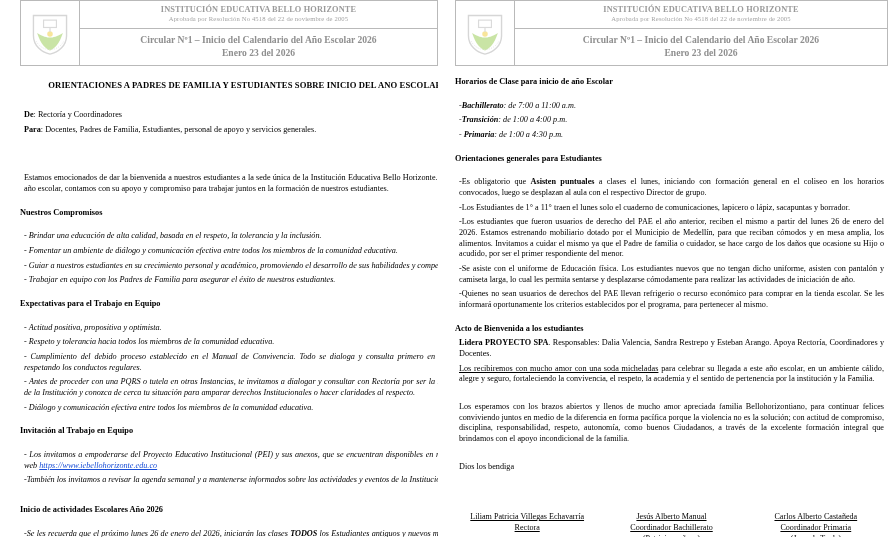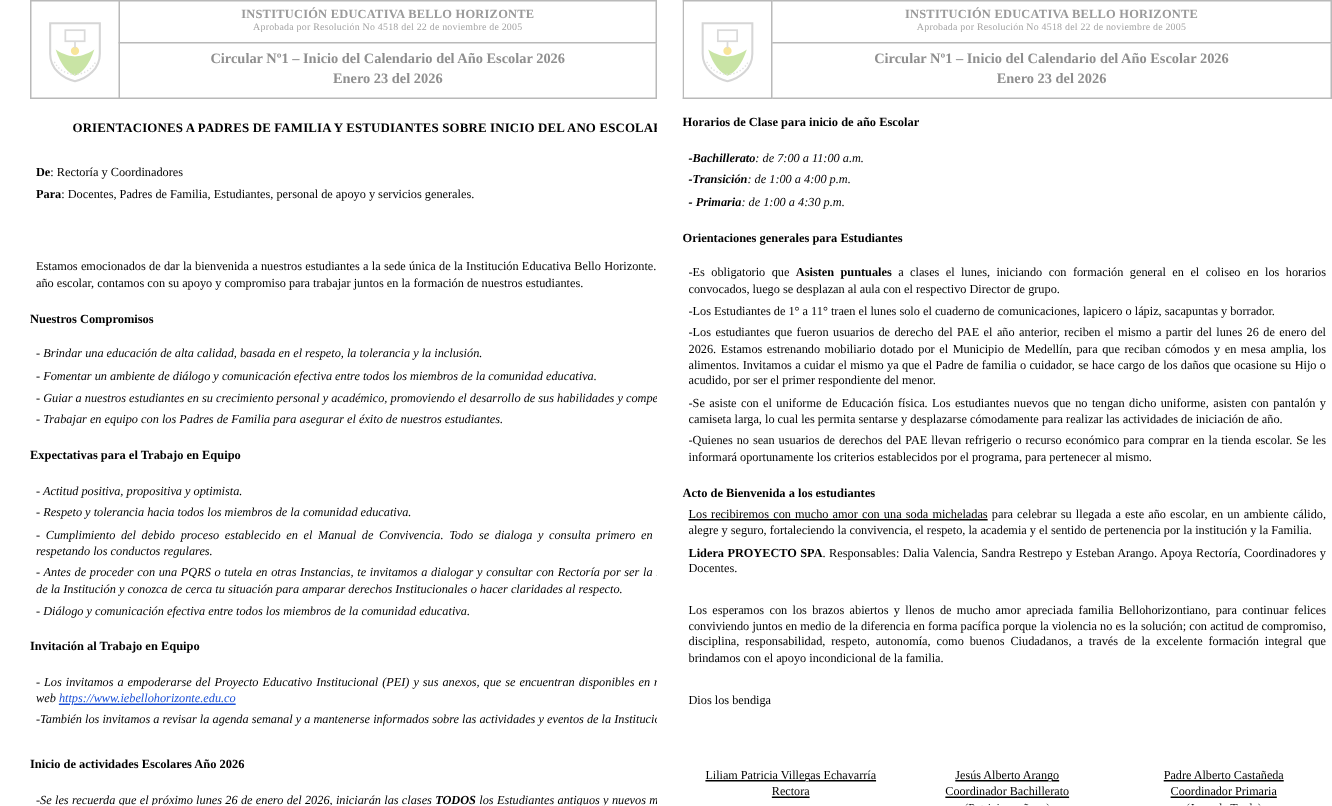--- a/index.html
+++ b/index.html
@@ -299,46 +299,46 @@
       <p class="t"><span>-Es obligatorio que </span><b>Asisten puntuales</b><span> a clases el lunes, iniciando con formación general en el coliseo en los horarios convocados, luego se desplazan al aula con el respectivo Director de grupo.</span></p>
       <p class="t">-Los Estudiantes de 1° a 11° traen el lunes solo el cuaderno de comunicaciones, lapicero o lápiz, sacapuntas y borrador.</p>
       <p class="t">-Los estudiantes que fueron usuarios de derecho del PAE el año anterior, reciben el mismo a partir del lunes 26 de enero del 2026. Estamos estrenando mobiliario dotado por el Municipio de Medellín, para que reciban cómodos y en mesa amplia, los alimentos. Invitamos a cuidar el mismo ya que el Padre de familia o cuidador, se hace cargo de los daños que ocasione su Hijo o acudido, por ser el primer respondiente del menor.</p>
       <p class="t"> -Se asiste con el uniforme de Educación física. Los estudiantes nuevos que no tengan dicho uniforme, asisten con pantalón y camiseta larga, lo cual les permita   sentarse y desplazarse cómodamente para realizar las actividades de iniciación de año.</p>
       <p class="t">-Quienes no sean usuarios de derechos del PAE llevan refrigerio o recurso económico para comprar en la tienda escolar. Se les informará oportunamente los criterios establecidos por el programa, para pertenecer al mismo.</p>
 
       <div class="gap-md"></div>
 
       <h3 class="sec">Acto de Bienvenida a los estudiantes</h3>
 
+      <p class="t"><b>Lidera PROYECTO SPA</b><span>. Responsables: Dalia Valencia, Sandra Restrepo y Esteban Arango. Apoya Rectoría, Coordinadores y Docentes.</span></p>
       <p class="t"><span class="u">Los recibiremos con mucho amor con una soda micheladas</span><span> para celebrar su llegada a este año escolar, en un ambiente cálido, alegre y seguro, fortaleciendo la convivencia, el respeto, la academia y el sentido de pertenencia por la institución y la Familia.</span></p>
-      <p class="t"><b>Lidera PROYECTO SPA</b><span>. Responsables: Dalia Valencia, Sandra Restrepo y Esteban Arango. Apoya Rectoría, Coordinadores y Docentes.</span></p>
 
       <div class="gap-md"></div>
 
       <p class="t">Los esperamos con los brazos abiertos y llenos de mucho amor apreciada familia Bellohorizontiano, para continuar felices conviviendo juntos en medio de la diferencia en forma pacífica porque la violencia no es la solución; con actitud de compromiso, disciplina, responsabilidad, respeto, autonomía, como buenos Ciudadanos, a través de la excelente formación integral que brindamos con el apoyo incondicional de la familia.</p>
 
       <div class="gap-md"></div>
 
       <p class="t">Dios los bendiga</p>
 
       <div class="gap-lg"></div>
       <div class="gap-lg"></div>
 
       <div class="sign-row">
         <div class="sign-col first">
           <span class="sign-name">Liliam Patricia Villegas Echavarría</span>
           <span class="sign-role">Rectora</span>
         </div>
         <div class="sign-col">
-          <span class="sign-name">Jesús Alberto Arango</span>
+          <span class="sign-name">Jesús Alberto Manual</span>
           <span class="sign-role">Coordinador Bachillerato</span>
           <span class="sign-jor"><span class="squiggle">(Patricia mañana)</span></span>
         </div>
         <div class="sign-col">
-          <span class="sign-name">Padre Alberto Castañeda</span>
+          <span class="sign-name">Carlos Alberto Castañeda</span>
           <span class="sign-role">Coordinador Primaria</span>
           <span class="sign-jor">(Jornada Tarde)</span>
         </div>
       </div>
 
     </div>
   </div>
 
 </div>
 

